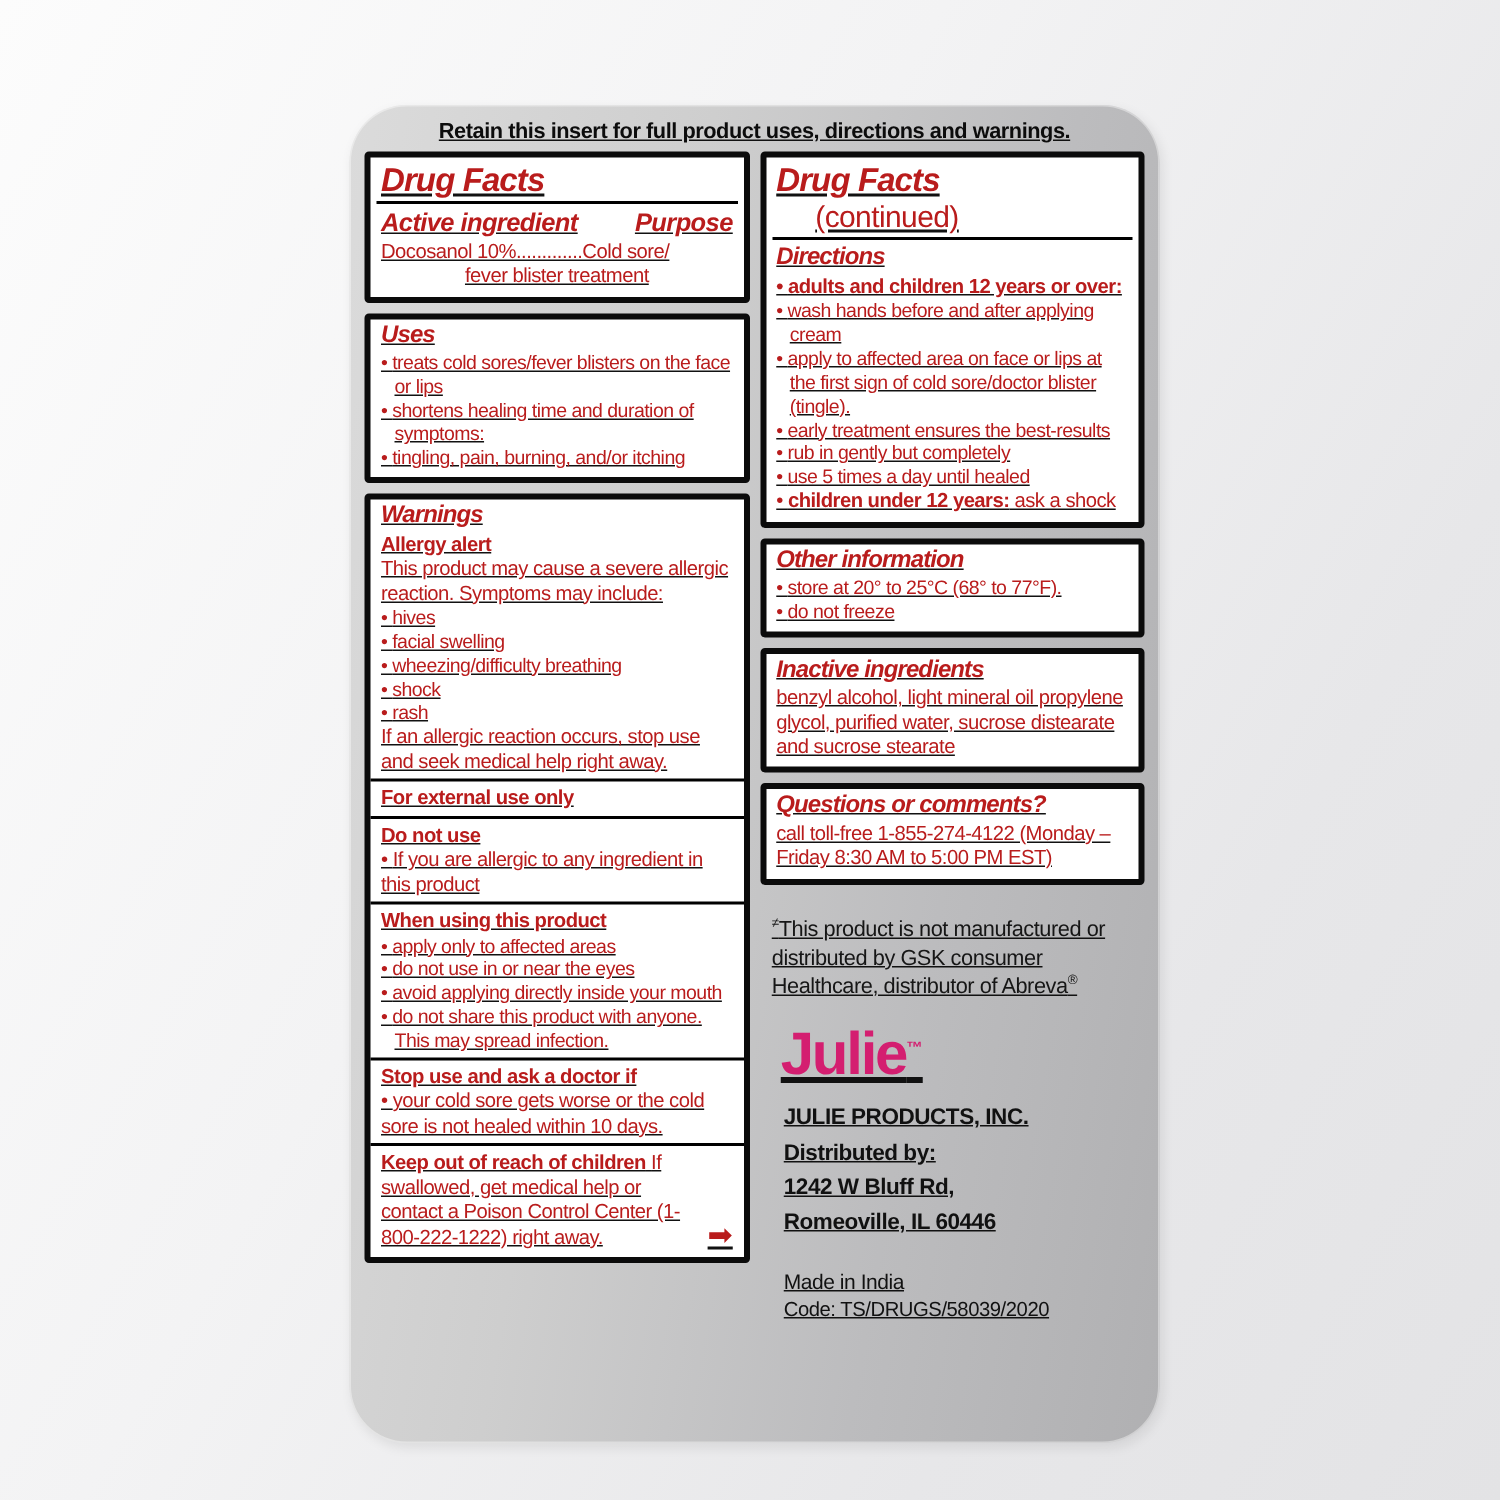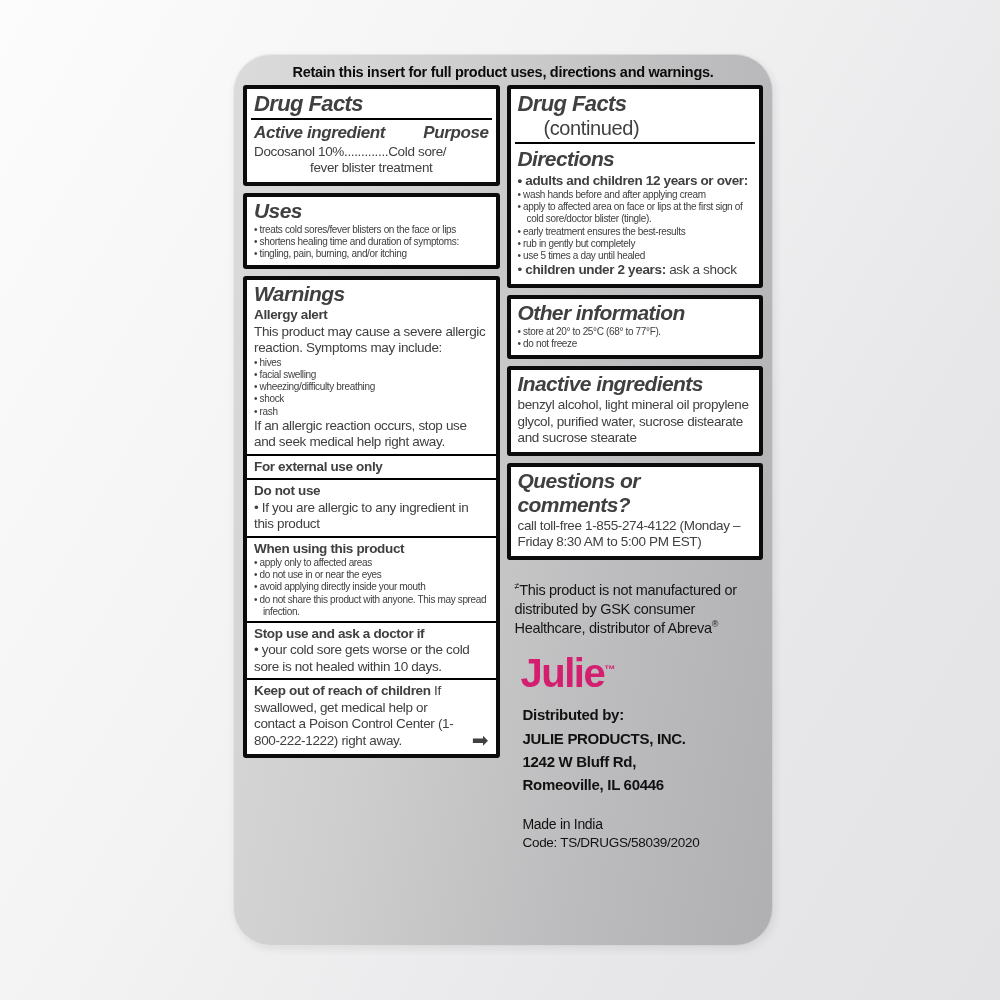--- a/index.html
+++ b/index.html
@@ -2,53 +2,54 @@
 <html><head>
 <meta charset="utf-8">
 <style>
   html,body{margin:0;padding:0;}
   body{
     width:1000px;height:1000px;position:relative;overflow:hidden;
     background:linear-gradient(120deg,#fcfcfc 0%,#f3f3f4 40%,#e7e7e9 75%,#e3e3e5 100%);
     font-family:"Liberation Sans","DejaVu Sans",sans-serif;color:#111;
   }
   .insert{
-    position:absolute;left:233px;top:54px;width:540px;height:892px;
+    position:absolute;left:233px;top:70px;width:540px;height:892px;
     border-radius:38px;
     background:linear-gradient(100deg,#dbdbdb 0%,#cecece 35%,#bcbcbe 70%,#b0b0b2 100%);
     box-shadow:inset 0 0 0 1px rgba(255,255,255,.4), 2px 3px 8px rgba(0,0,0,.08);
+    text-decoration:underline;
   }
   .banner{
     text-align:center;font-weight:bold;font-size:14.5px;letter-spacing:-0.3px;
     padding:10px 0 5px;color:#0c0c0c;
   }
   .cols{display:flex;gap:7px;padding:0 10px;}
   .col{flex:1;min-width:0;display:flex;flex-direction:column;}
   .box{
     background:#fff;border:4px solid #0b0b0b;border-radius:3px;
-    padding:2px 7px 5px;margin-bottom:7px;color:#404040;
+    padding:2px 7px 5px;margin-bottom:7px;color:#b91c1c;
   }
   .facts-title{
     font-size:22px;font-style:italic;font-weight:bold;margin:1px 0 0;
     letter-spacing:-0.6px;line-height:1.1;
   }
   .facts-title .cont{font-style:normal;font-weight:normal;letter-spacing:-0.4px;font-size:20px;margin-left:26px;}
   .sec-title{
-    font-size:21px;font-style:italic;font-weight:bold;margin:0 0 1px;
+    font-size:16px;font-style:italic;font-weight:bold;margin:0 0 1px;
     letter-spacing:-0.6px;line-height:1.15;
   }
   .rule{border:none;border-top:2px solid #000;margin:2px -3px 3px;}
   .sub-rule{border:none;border-top:2px solid #000;margin:3px -7px;}
   .txt{font-size:13.5px;letter-spacing:-0.35px;line-height:1.22;margin:0;}
   .bold{font-weight:bold;}
   .ai-row{display:flex;justify-content:space-between;font-weight:bold;font-style:italic;
     font-size:17px;letter-spacing:-0.4px;line-height:1.2;gap:16px;}
   .right-align{text-align:center;}
   ul.blist{list-style:none;margin:0;padding:0;}
-  ul.blist li{font-size:10px;letter-spacing:-0.35px;line-height:1.22;
+  ul.blist li{font-size:13px;letter-spacing:-0.35px;line-height:1.22;
     padding-left:9px;text-indent:-9px;margin:0;}
   ul.blist li::before{content:"• ";}
   .b-flush{font-size:13.5px;letter-spacing:-0.35px;line-height:1.22;margin:0;}
   .b-flush::before{content:"• ";}
   .nested{margin-left:10px;}
   .keep-row{display:flex;justify-content:center;align-items:flex-end;gap:4px;}
   .arrow{font-size:20px;line-height:.9;flex:0 0 auto;}
   .below{padding:4px 4px 0 8px;}
   .footnote{font-size:14.5px;letter-spacing:-0.3px;line-height:1.3;margin:10px 0 0;color:#161616;max-width:236px;}
   sup{font-size:9px;vertical-align:super;line-height:0;}
@@ -136,21 +137,21 @@
         <h2 class="sec-title">Directions</h2>
         <p class="b-flush bold">adults and children 12 years or over:</p>
         <ul class="blist nested">
 
         <li>wash hands before and after applying cream</li>
             <li>apply to affected area on face or lips at the first sign of cold sore/doctor blister (tingle).</li>
             <li>early treatment ensures the best-results</li>
             <li>rub in gently but completely</li>
             <li>use 5 times a day until healed</li>
           </ul>
-        <p class="b-flush"><span class="bold">children under 2 years:</span><span> ask a shock</span></p>
+        <p class="b-flush"><span class="bold">children under 12 years:</span><span> ask a shock</span></p>
       </section>
 
       <section class="box">
         <h2 class="sec-title">Other information</h2>
         <ul class="blist">
 
         <li>store at 20° to 25°C (68°  to 77°F).</li>
             <li>do not freeze</li>
           </ul>
       </section>
@@ -164,22 +165,22 @@
         <h2 class="sec-title">Questions or comments?</h2>
         <p class="txt">call toll-free 1-855-274-4122 (Monday – Friday 8:30 AM to 5:00 PM EST)</p>
       </section>
 
       <div class="below">
         <p class="footnote"><sup>≠</sup><span>This product is not manufactured or distributed by GSK consumer Healthcare, distributor of Abreva</span><sup>®</sup></p>
 
         <div class="brand"><span>Julie</span><span class="tm">™</span></div>
 
         <div class="dist">
+          <div>JULIE PRODUCTS, INC.</div>
           <div>Distributed by:</div>
-          <div>JULIE PRODUCTS, INC.</div>
           <div>1242 W Bluff Rd,</div>
           <div>Romeoville, IL 60446</div>
         </div>
 
         <div class="made">Made in India</div>
         <div class="code">Code: TS/DRUGS/58039/2020</div>
       </div>
     </div>
   </div>
 </div>

